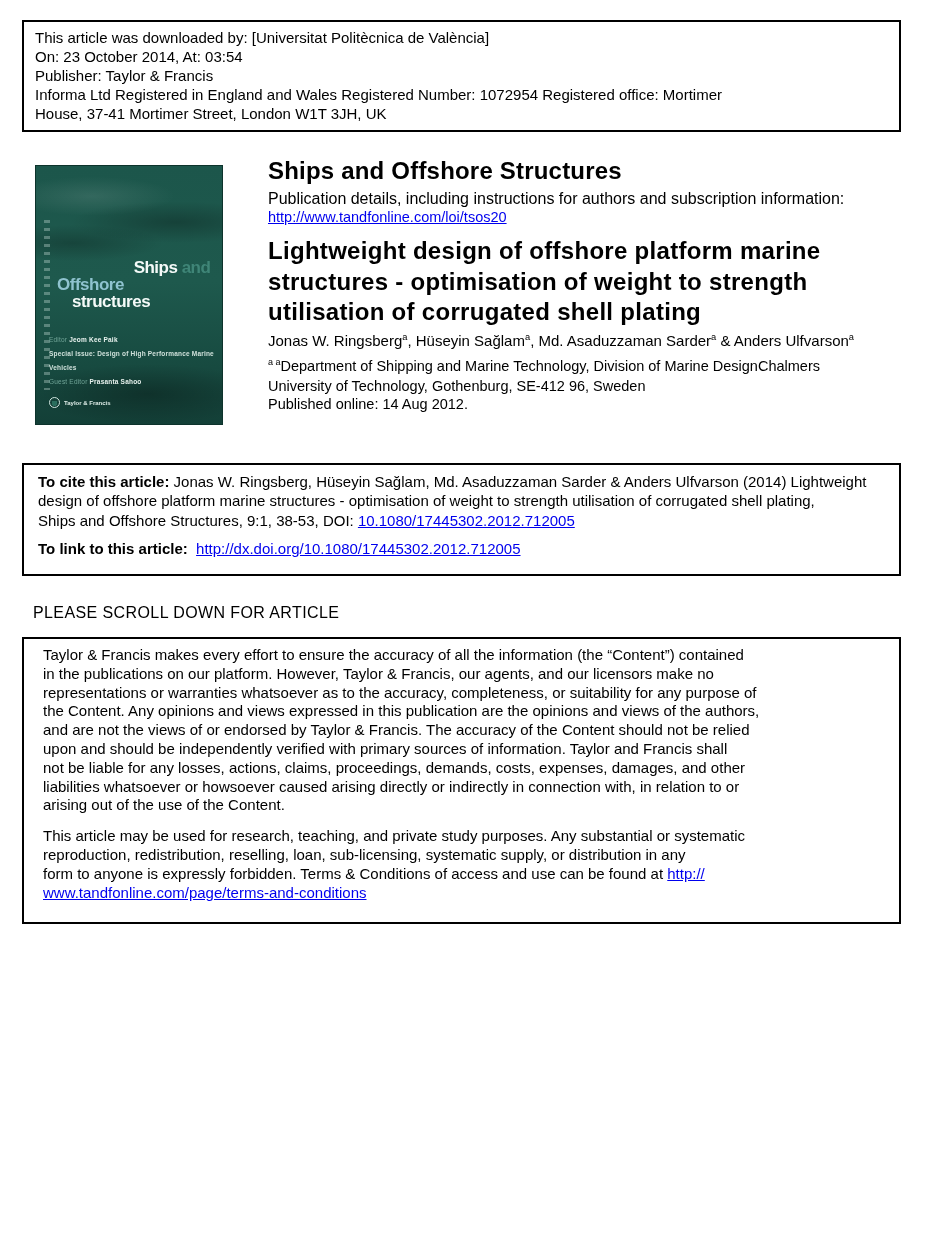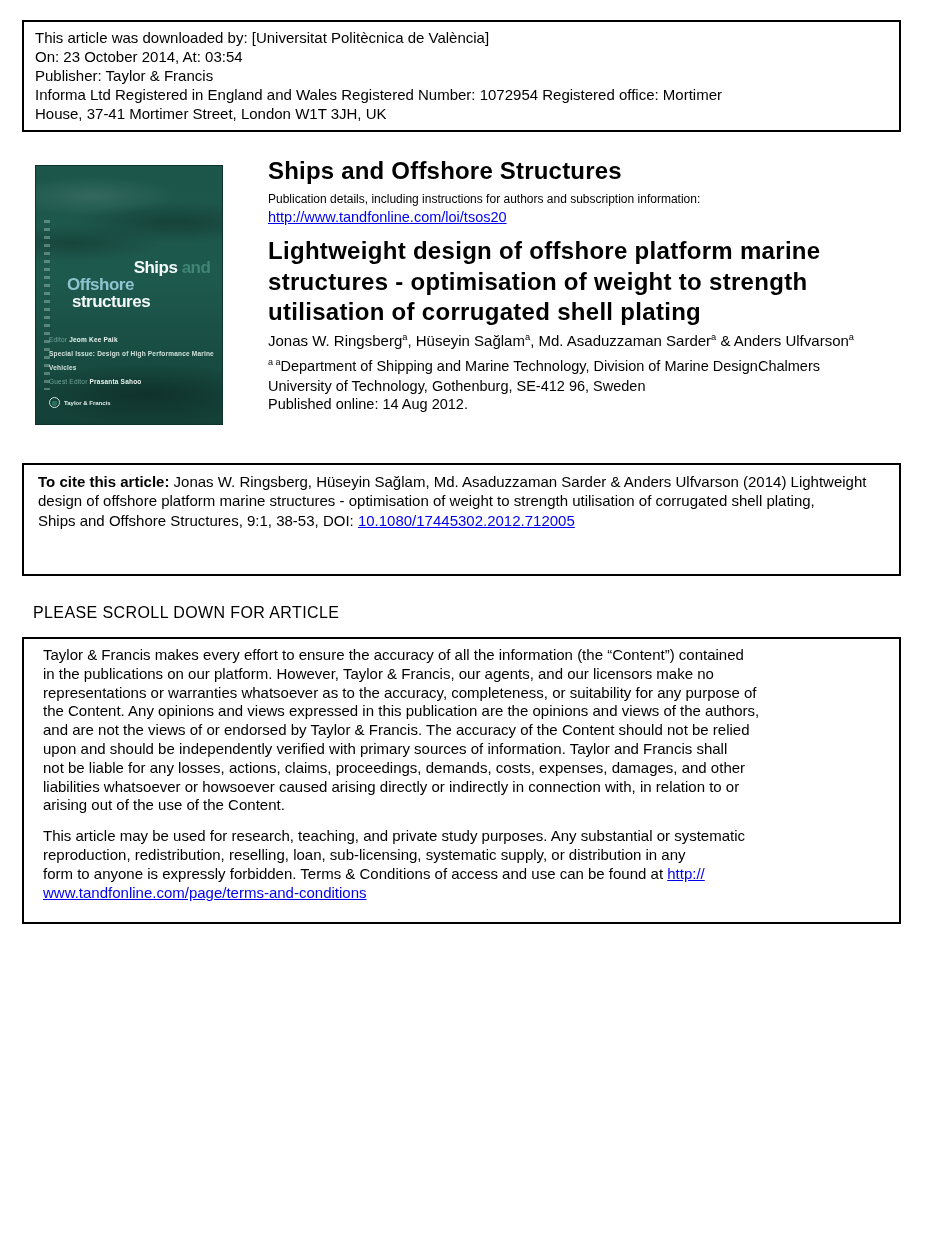--- a/index.html
+++ b/index.html
@@ -28,39 +28,39 @@
       linear-gradient(180deg,#1c564b 0%,#1e594d 45%,#174a40 78%,#133f37 100%);
     box-shadow:0 0 0 1px #0d332c inset;
   }
   #cover .spine{
     position:absolute;left:9px;top:55px;width:6px;height:170px;opacity:.35;
     background:repeating-linear-gradient(180deg,#cfe4de 0 3px,transparent 3px 8px);
   }
   #cover .logo{position:absolute;left:0;top:94px;width:100%;
     font-weight:bold;font-size:17px;line-height:17px;letter-spacing:-0.5px;}
   #cover .logo .l1{padding-left:86px;text-align:center;}
-  #cover .logo .l2{padding-left:32px;}
+  #cover .logo .l2{padding-left:22px;}
   #cover .logo .l3{padding-left:37px;}
   .c-white{color:#f4faf8;}
   .c-and{color:#3f8577;}
   .c-off{color:#8fc3cf;}
   #cover .credits{position:absolute;left:14px;top:168px;width:168px;
     font-size:6.5px;line-height:14px;letter-spacing:.2px;}
   #cover .credits .lab{color:#6fa396;}
   #cover .credits .nam{color:#e8f2ee;font-weight:bold;}
   #cover .credits .iss{color:#cfe0da;font-weight:bold;}
   #cover .tf{position:absolute;left:14px;top:232px;display:flex;align-items:center;gap:4px;}
   #cover .tf .circ{width:11px;height:11px;border:1px solid #cfe4de;border-radius:50%;
     box-sizing:border-box;background:radial-gradient(circle at 50% 60%, #2a6e5e 0 40%, transparent 41%);}
   #cover .tf .tft{font-size:6px;line-height:6px;color:#dcebe6;font-weight:bold;}
 
   
   .rcol{position:absolute;left:268px;}
   #journal-title{top:157px;font-size:24px;font-weight:bold;letter-spacing:.2px;}
-  #pub-details{top:190px;font-size:12px;line-height:18px;}
+  #pub-details{top:190px;font-size:16px;line-height:18px;}
   #journal-link{top:209px;font-size:14.5px;}
   #article-title{top:236px;width:645px;font-size:24px;font-weight:bold;line-height:30.5px;letter-spacing:.3px;}
   #authors{top:332px;width:640px;font-size:15px;}
   #affiliation{top:357px;width:640px;font-size:14.5px;line-height:19.5px;}
   #published-online{top:396px;font-size:14.5px;}
 
   
   #cite-box{left:22px;top:463px;width:879px;height:113px;padding:7px 14px;}
   #cite-box .p1{font-size:15px;line-height:19.3px;}
   #cite-box .p2{font-size:15px;line-height:19.3px;margin-top:9px;}
@@ -113,20 +113,21 @@
 utilisation of corrugated shell plating</div>
   <div class="rcol" id="authors"><span>Jonas W. Ringsberg</span><span class="sup">a</span><span>, Hüseyin Sağlam</span><span class="sup">a</span><span>, Md. Asaduzzaman Sarder</span><span class="sup">a</span><span> &amp; Anders Ulfvarson</span><span class="sup">a</span></div>
   <div class="rcol preline" id="affiliation"><span class="sup">a </span><span class="sup">a</span><span>Department of Shipping and Marine Technology, Division of Marine DesignChalmers
 University of Technology, Gothenburg, SE-412 96, Sweden</span></div>
   <div class="rcol" id="published-online">Published online: 14 Aug 2012.</div>
 
   <div class="outbox" id="cite-box">
     <div class="p1 preline"><span class="bold">To cite this article: </span><span>Jonas W. Ringsberg, Hüseyin Sağlam, Md. Asaduzzaman Sarder &amp; Anders Ulfvarson (2014) Lightweight
 design of offshore platform marine structures - optimisation of weight to strength utilisation of corrugated shell plating,
 Ships and Offshore Structures, 9:1, 38-53, DOI: </span><span class="link">10.1080/17445302.2012.712005</span></div>
+    <div class="p2 preline"><span class="bold">To link to this article: &nbsp;</span><span class="link">http://dx.doi.org/10.1080/17445302.2012.712005</span></div>
   </div>
 
   <div id="scroll-notice">PLEASE SCROLL DOWN FOR ARTICLE</div>
 
   <div class="outbox" id="disclaimer-box">
     <div class="p preline">Taylor &amp; Francis makes every effort to ensure the accuracy of all the information (the “Content”) contained
 in the publications on our platform. However, Taylor &amp; Francis, our agents, and our licensors make no
 representations or warranties whatsoever as to the accuracy, completeness, or suitability for any purpose of
 the Content. Any opinions and views expressed in this publication are the opinions and views of the authors,
 and are not the views of or endorsed by Taylor &amp; Francis. The accuracy of the Content should not be relied

